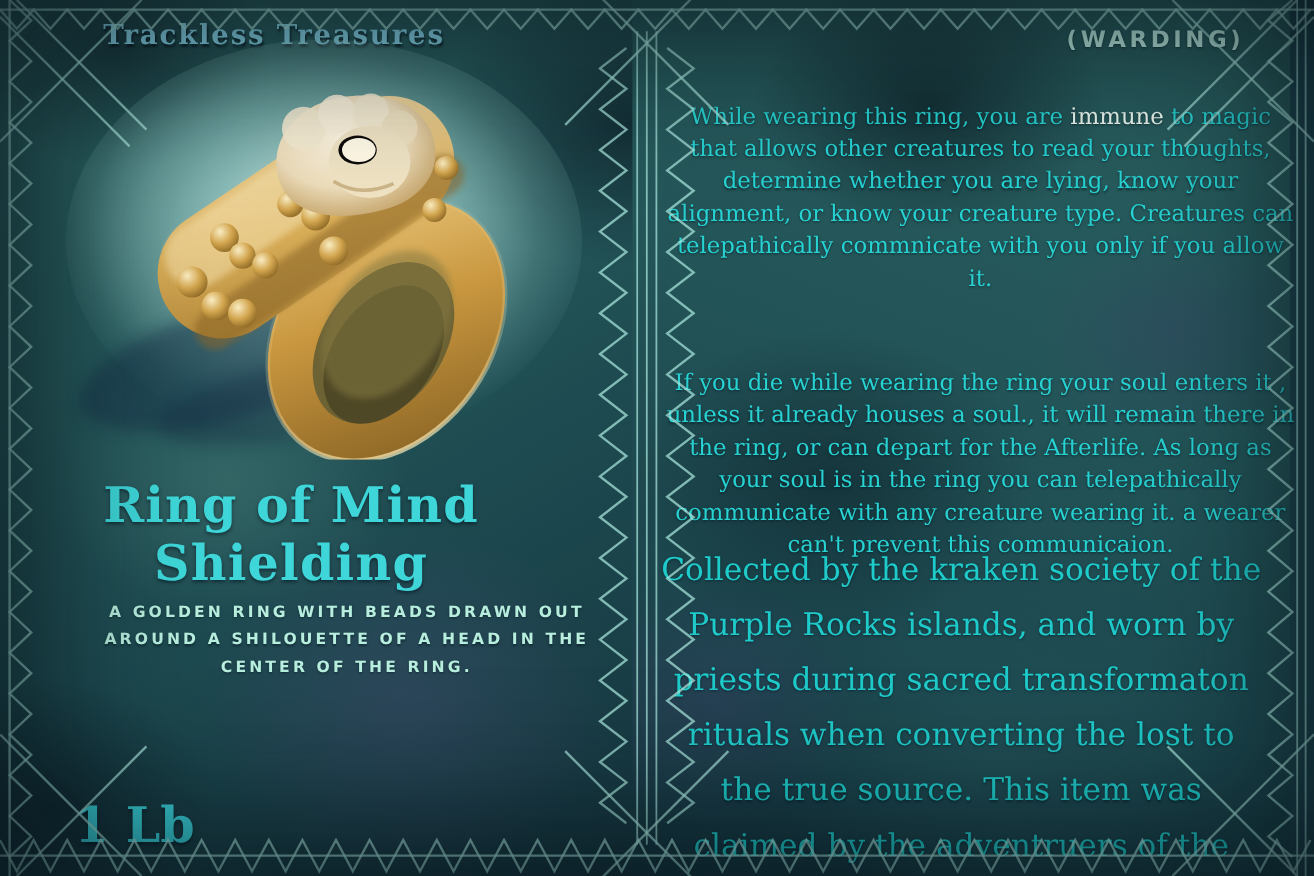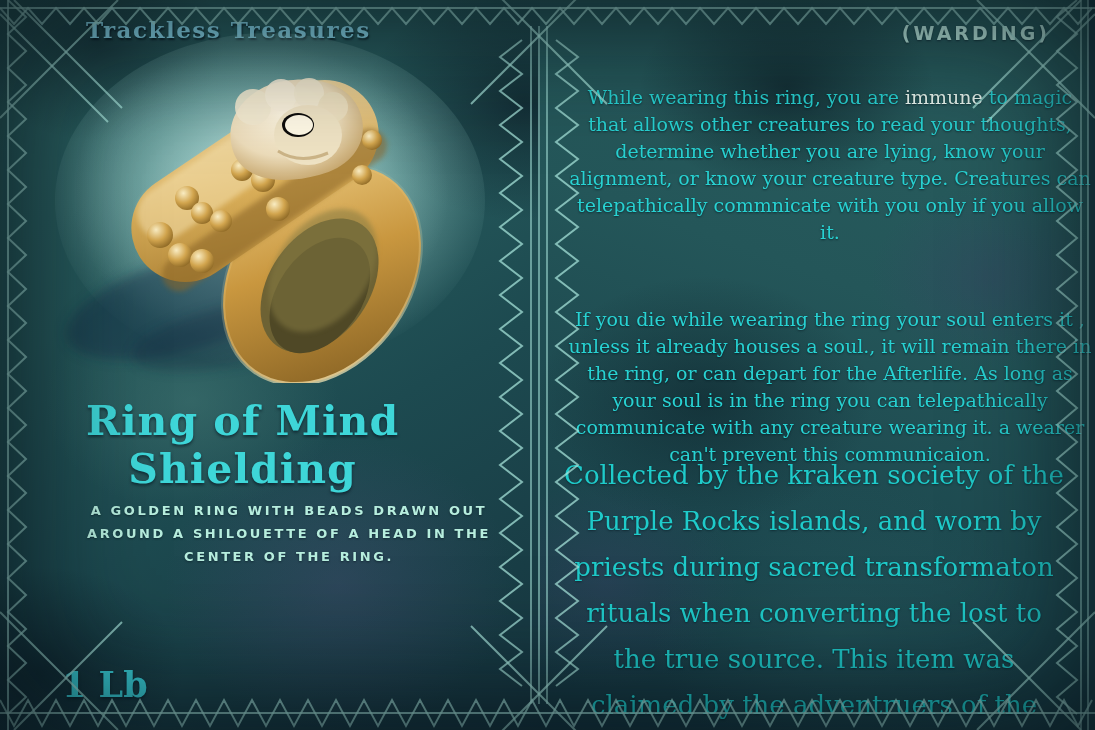--- a/index.html
+++ b/index.html
@@ -7,42 +7,42 @@
         font-family:"DejaVu Serif",serif;background:#1e4750;padding-left:12px;}
   .page{position:absolute;top:0;height:730px;}
   .page.left{left:0;width:547px;background:
     radial-gradient(ellipse 270px 215px at 260px 195px, rgba(180,226,219,.55), rgba(180,226,219,0) 70%),
     radial-gradient(ellipse 200px 150px at 8% 92%, rgba(10,25,34,.55), transparent 70%),
     radial-gradient(ellipse 230px 170px at 96% 14%, rgba(8,20,30,.6), transparent 70%),
     radial-gradient(ellipse 180px 140px at 18% 6%, rgba(10,24,32,.5), transparent 70%),
     radial-gradient(ellipse 250px 210px at 62% 80%, rgba(90,82,132,.28), transparent 70%),
     radial-gradient(ellipse 210px 160px at 35% 55%, rgba(70,122,118,.5), transparent 70%),
     linear-gradient(150deg,#2c6362 0%, #265a5c 35%, #1d4a50 60%, #16353f 100%);}
-  .page.right{left:540px;width:548px;background:
+  .page.right{left:527px;width:548px;background:
     radial-gradient(ellipse 210px 150px at 45% 12%, rgba(6,16,24,.55), transparent 70%),
     radial-gradient(ellipse 170px 130px at 82% 38%, rgba(62,60,102,.3), transparent 70%),
     radial-gradient(ellipse 240px 180px at 30% 55%, rgba(8,22,30,.45), transparent 70%),
     radial-gradient(ellipse 270px 210px at 55% 86%, rgba(40,92,96,.4), transparent 70%),
     radial-gradient(ellipse 190px 150px at 12% 80%, rgba(70,66,112,.28), transparent 70%),
     linear-gradient(200deg,#2a5f5f 0%, #245659 40%, #1c474e 70%, #153640 100%);}
   .card::after{content:"";position:absolute;inset:0;pointer-events:none;
     box-shadow:inset 0 0 120px 30px rgba(4,12,20,.72);}
   .frame{position:absolute;inset:0;width:1095px;height:730px;pointer-events:none;}
 
   .brand{position:absolute;left:86px;top:16px;font-size:23px;font-weight:700;
          color:#87d7ea;letter-spacing:1.5px;text-shadow:1px 2px 2px rgba(0,10,20,.65);}
   .ringwrap{position:absolute;left:50px;top:33px;width:440px;height:350px;}
   .title{position:absolute;left:0;top:397px;width:485px;margin:0;text-align:center;
          font-size:41px;font-weight:700;color:#3ed6d8;letter-spacing:1px;
          text-shadow:0 2px 3px rgba(0,15,25,.55);}
   .desc{position:absolute;left:33px;top:483px;width:480px;margin:16px;text-align:center;
         font-family:"DejaVu Sans",sans-serif;font-size:13px;font-weight:700;
         letter-spacing:2.6px;color:#b7eede;text-transform:uppercase;line-height:23px;
         text-shadow:0 1px 2px rgba(0,15,25,.5);}
-  .weight{position:absolute;left:62px;top:664px;font-size:35px;font-weight:700;
+  .weight{position:absolute;left:62px;top:664px;font-size:41px;font-weight:700;
           color:#39d2da;text-shadow:0 2px 3px rgba(0,15,25,.5);}
 
   .category{position:absolute;right:38px;top:22px;font-family:"DejaVu Sans",sans-serif;
             font-size:19px;font-weight:700;letter-spacing:3px;color:#bdeee2;
             text-shadow:0 1px 2px rgba(0,15,25,.5);}
   .prop{position:absolute;left:12px;width:524px;margin:16px;text-align:center;
         font-size:19px;line-height:27px;color:#28d2d2;
         text-shadow:0 1px 2px rgba(0,18,26,.6);}
   .prop1{top:68px}.prop2{top:224px}.prop3{top:290px}
   .hl{color:#eaf7f0;}

